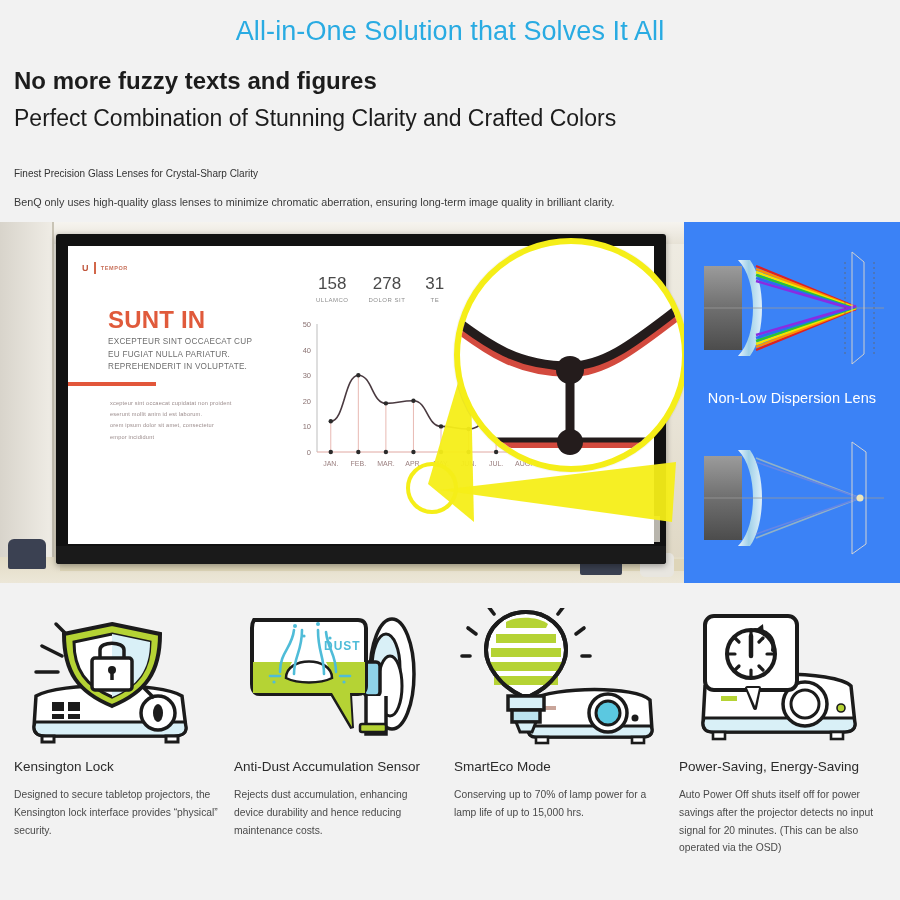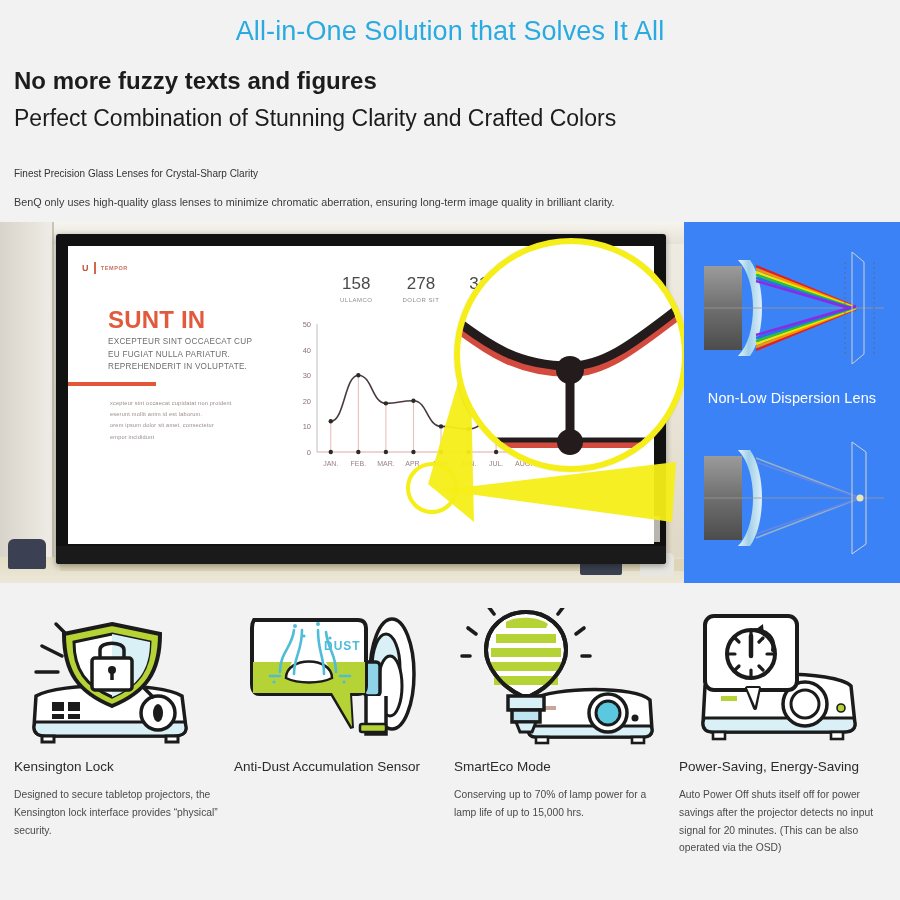--- a/index.html
+++ b/index.html
@@ -62,21 +62,21 @@
       filter:blur(.4px);}
   .sunt{position:absolute;left:40px;top:60px;font-size:24px;font-weight:700;
       color:#e05a3b;letter-spacing:.2px;}
   .slide-caps{position:absolute;left:40px;top:90px;font-size:8.2px;color:#6d6d6d;
       line-height:1.55;letter-spacing:.25px;filter:blur(.25px);}
   .redrule{position:absolute;left:0px;top:136px;width:88px;height:4px;background:#e2563a;}
   .slide-small{position:absolute;left:42px;top:152px;font-size:5.6px;color:#9b8c8c;
       line-height:2.0;letter-spacing:.2px;filter:blur(.3px);}
 
   
-  .kpis{position:absolute;left:272px;top:28px;display:flex;gap:30px;}
+  .kpis{position:absolute;left:248px;top:28px;display:flex;gap:20px;}
   .kpi-n{font-size:17px;color:#4a4a4a;font-weight:400;text-align:center;filter:blur(.25px);}
   .kpi-l{font-size:6px;color:#8d8d8d;letter-spacing:.5px;text-align:center;
       margin-top:3px;filter:blur(.3px);}
 
   
   .chart{position:absolute;left:215px;top:72px;width:290px;height:160px;}
   .chart svg{display:block;}
 
   
   .mag{position:absolute;left:454px;top:16px;width:222px;height:222px;
@@ -380,20 +380,21 @@
                 <circle cx="78" cy="16" r="2"></circle>
               <circle cx="64" cy="28" r="1.6"></circle>
                 <circle cx="90" cy="30" r="1.6"></circle>
               <circle cx="34" cy="74" r="1.6"></circle>
                 <circle cx="104" cy="74" r="1.6"></circle>
             </g>
             <text x="84" y="42" font-family="Liberation Sans, sans-serif" font-size="12" font-weight="700" fill="#4fbcd8" letter-spacing="1">DUST</text>
           </svg>
         </div>
         <div class="ftitle">Anti-Dust Accumulation Sensor</div>
+        <div class="fdesc">Rejects dust accumulation, enhancing device durability and hence reducing maintenance costs.</div>
       </div>
 
       <div class="fcol">
         <div class="ficon">
           <svg width="205" height="145" viewBox="0 0 205 145">
 
             <path d="M70 92 C 96 78, 176 78, 190 92 L 192 122 C 192 127, 188 129, 182 129
                      L 76 129 C 70 129, 68 126, 68 121 Z" fill="#fff" stroke="#1b1b1b" stroke-width="3.5"></path>
             <path d="M69 118 L 191 118 L 192 122 C 192 127, 188 129, 182 129 L 76 129 C 70 129, 68 126, 68 121 Z" fill="#d9f0f7" stroke="#1b1b1b" stroke-width="3"></path>
             <rect x="76" y="129" width="12" height="6" fill="#fff" stroke="#1b1b1b" stroke-width="2.6"></rect>

